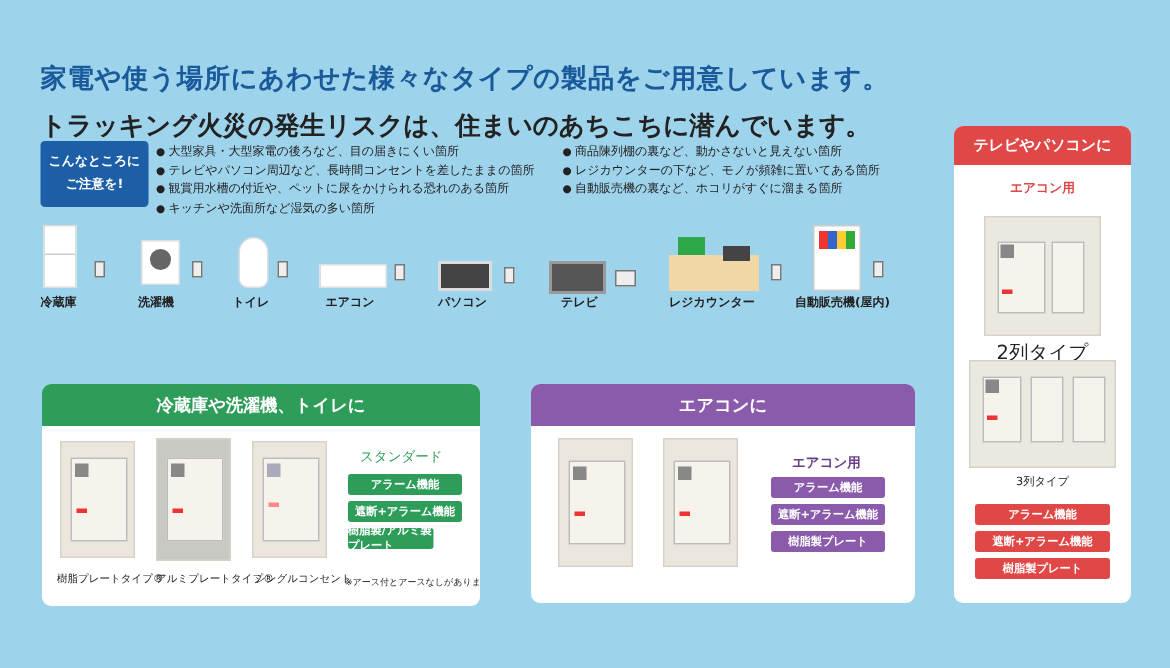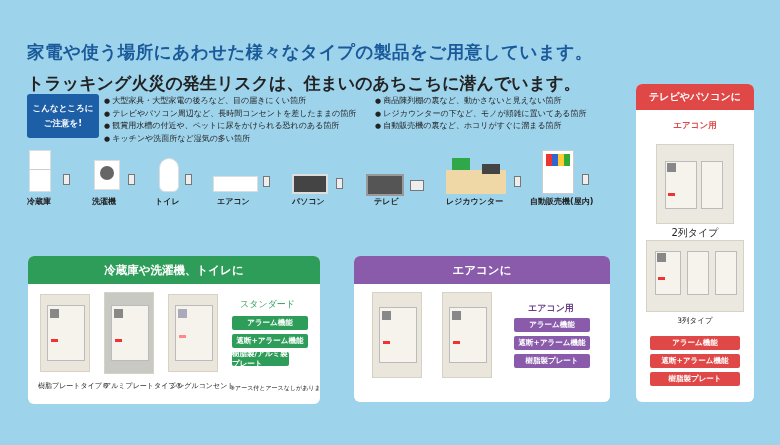--- a/index.html
+++ b/index.html
@@ -147,21 +147,21 @@
 
 <div class="panel" style="left:636px;top:84px;width:118px;height:318px">
   <div class="phead red2" style="height:26px;font-size:10px">テレビやパソコンに</div>
   <div style="text-align:center;margin-top:10px;font-size:8.5px;font-weight:bold;color:#e04848">エアコン用</div>
   <div class="plate" style="left:20px;top:60px;width:78px;height:80px;background:#ebe8e0">
     <div class="sock" style="left:8px;top:16px;width:32px;height:48px"></div>
     <div class="sock" style="left:44px;top:16px;width:22px;height:48px"></div>
     <div class="ind" style="left:10px;top:18px"></div>
       <div class="red" style="left:11px;top:48px"></div>
   </div>
-  <div class="cap" style="left:0;width:118px;text-align:center;top:142px;font-size:10px">2列タイプ</div>
+  <div class="cap" style="left:0;width:118px;text-align:center;top:142px;font-size:13px">2列タイプ</div>
   <div class="plate" style="left:10px;top:156px;width:98px;height:72px;background:#ebe8e0">
     <div class="sock" style="left:8px;top:10px;width:26px;height:44px"></div>
     <div class="sock" style="left:40px;top:10px;width:22px;height:44px"></div>
     <div class="sock" style="left:68px;top:10px;width:22px;height:44px"></div>
     <div class="ind" style="left:10px;top:12px"></div>
       <div class="red" style="left:11px;top:36px"></div>
   </div>
   <div class="cap" style="left:0;width:118px;text-align:center;top:232px;font-size:7.5px">3列タイプ</div>
   <div class="tag red2" style="left:14px;top:252px;width:90px">アラーム機能</div>
   <div class="tag red2" style="left:14px;top:270px;width:90px">遮断+アラーム機能</div>

